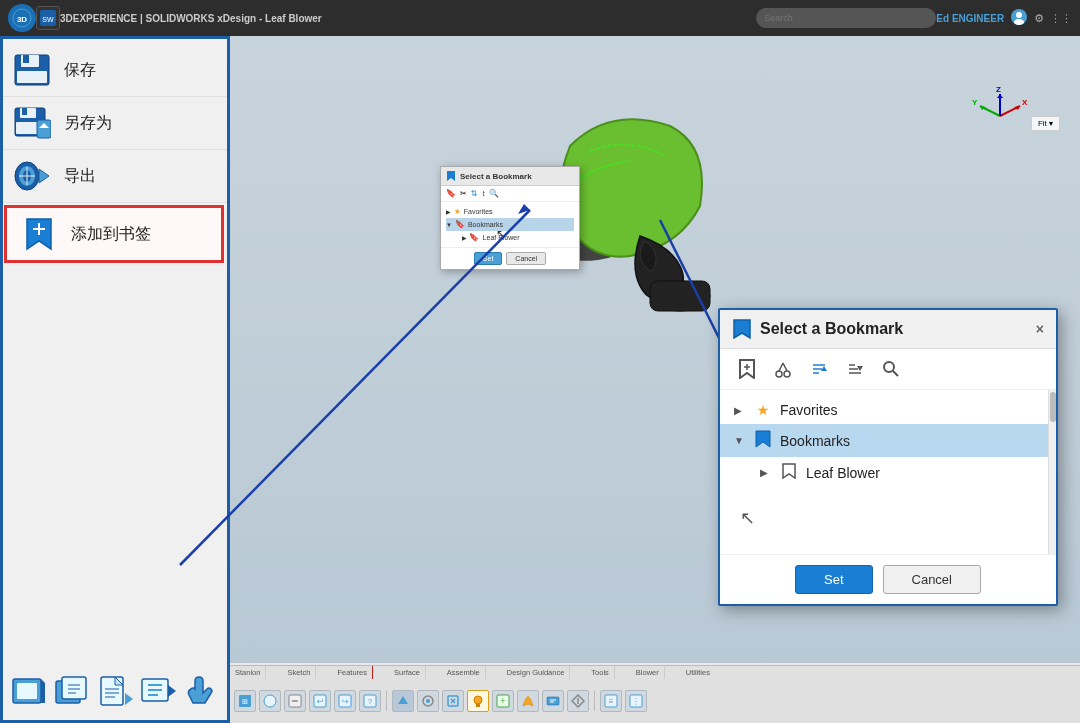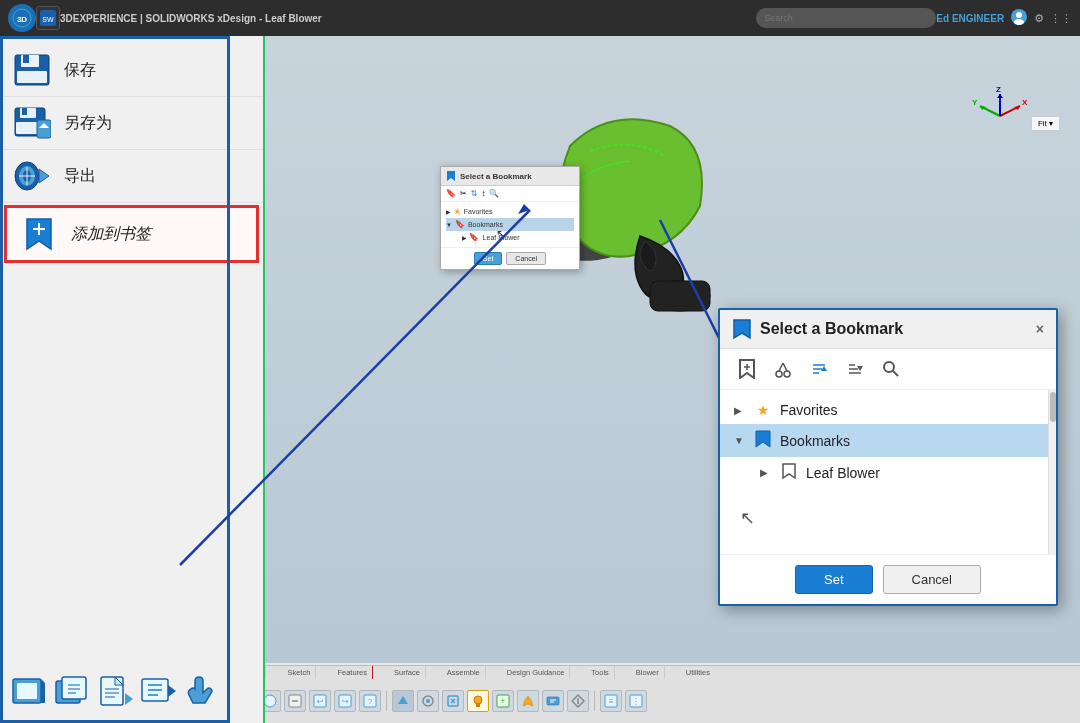--- a/index.html
+++ b/index.html
@@ -197,21 +197,21 @@
       font-size: 9px;
       color: #444;
       cursor: pointer;
     }
 
     
     .left-panel {
       position: absolute;
       top: 36px;
       left: 0;
-      width: 265px;
+      width: 230px;
       bottom: 0;
       background: #f0f0f0;
       border-right: 2px solid #22c55e;
       padding: 8px 0;
       overflow: hidden;
       z-index: 5;
     }
 
     
     .menu-item {
@@ -474,21 +474,21 @@
         <ellipse cx="14" cy="17" rx="8" ry="10" fill="#4a9fd4"></ellipse>
         <ellipse cx="14" cy="17" rx="4" ry="6" fill="#1a5fa8"></ellipse>
         <line x1="14" y1="8" x2="14" y2="26" stroke="#e8f0f8" stroke-width="1"></line>
         <line x1="6" y1="17" x2="22" y2="17" stroke="#e8f0f8" stroke-width="1"></line>
         <polygon points="26,10 36,17 26,24" fill="#4a9fd4" stroke="#1a5fa8" stroke-width="1"></polygon>
       </svg>
     </div>
     <span class="menu-label">导出</span>
   </div>
 
-  <div class="menu-item highlighted" style="border: 3px solid #e03030; margin: 2px 4px; font-style: italic;">
+  <div class="menu-item highlighted" style="border: 3px solid #e03030; margin: 2px 4px;">
     <div class="menu-icon">
       <svg width="32" height="34" viewBox="0 0 32 34">
         <polygon points="4,2 28,2 28,32 16,24 4,32" fill="#1a7fd4" stroke="#0d5fa8" stroke-width="1.5"></polygon>
         <line x1="10" y1="12" x2="22" y2="12" stroke="white" stroke-width="2"></line>
         <line x1="16" y1="6" x2="16" y2="18" stroke="white" stroke-width="2"></line>
       </svg>
     </div>
     <span class="menu-label">添加到书签</span>
   </div>
 

